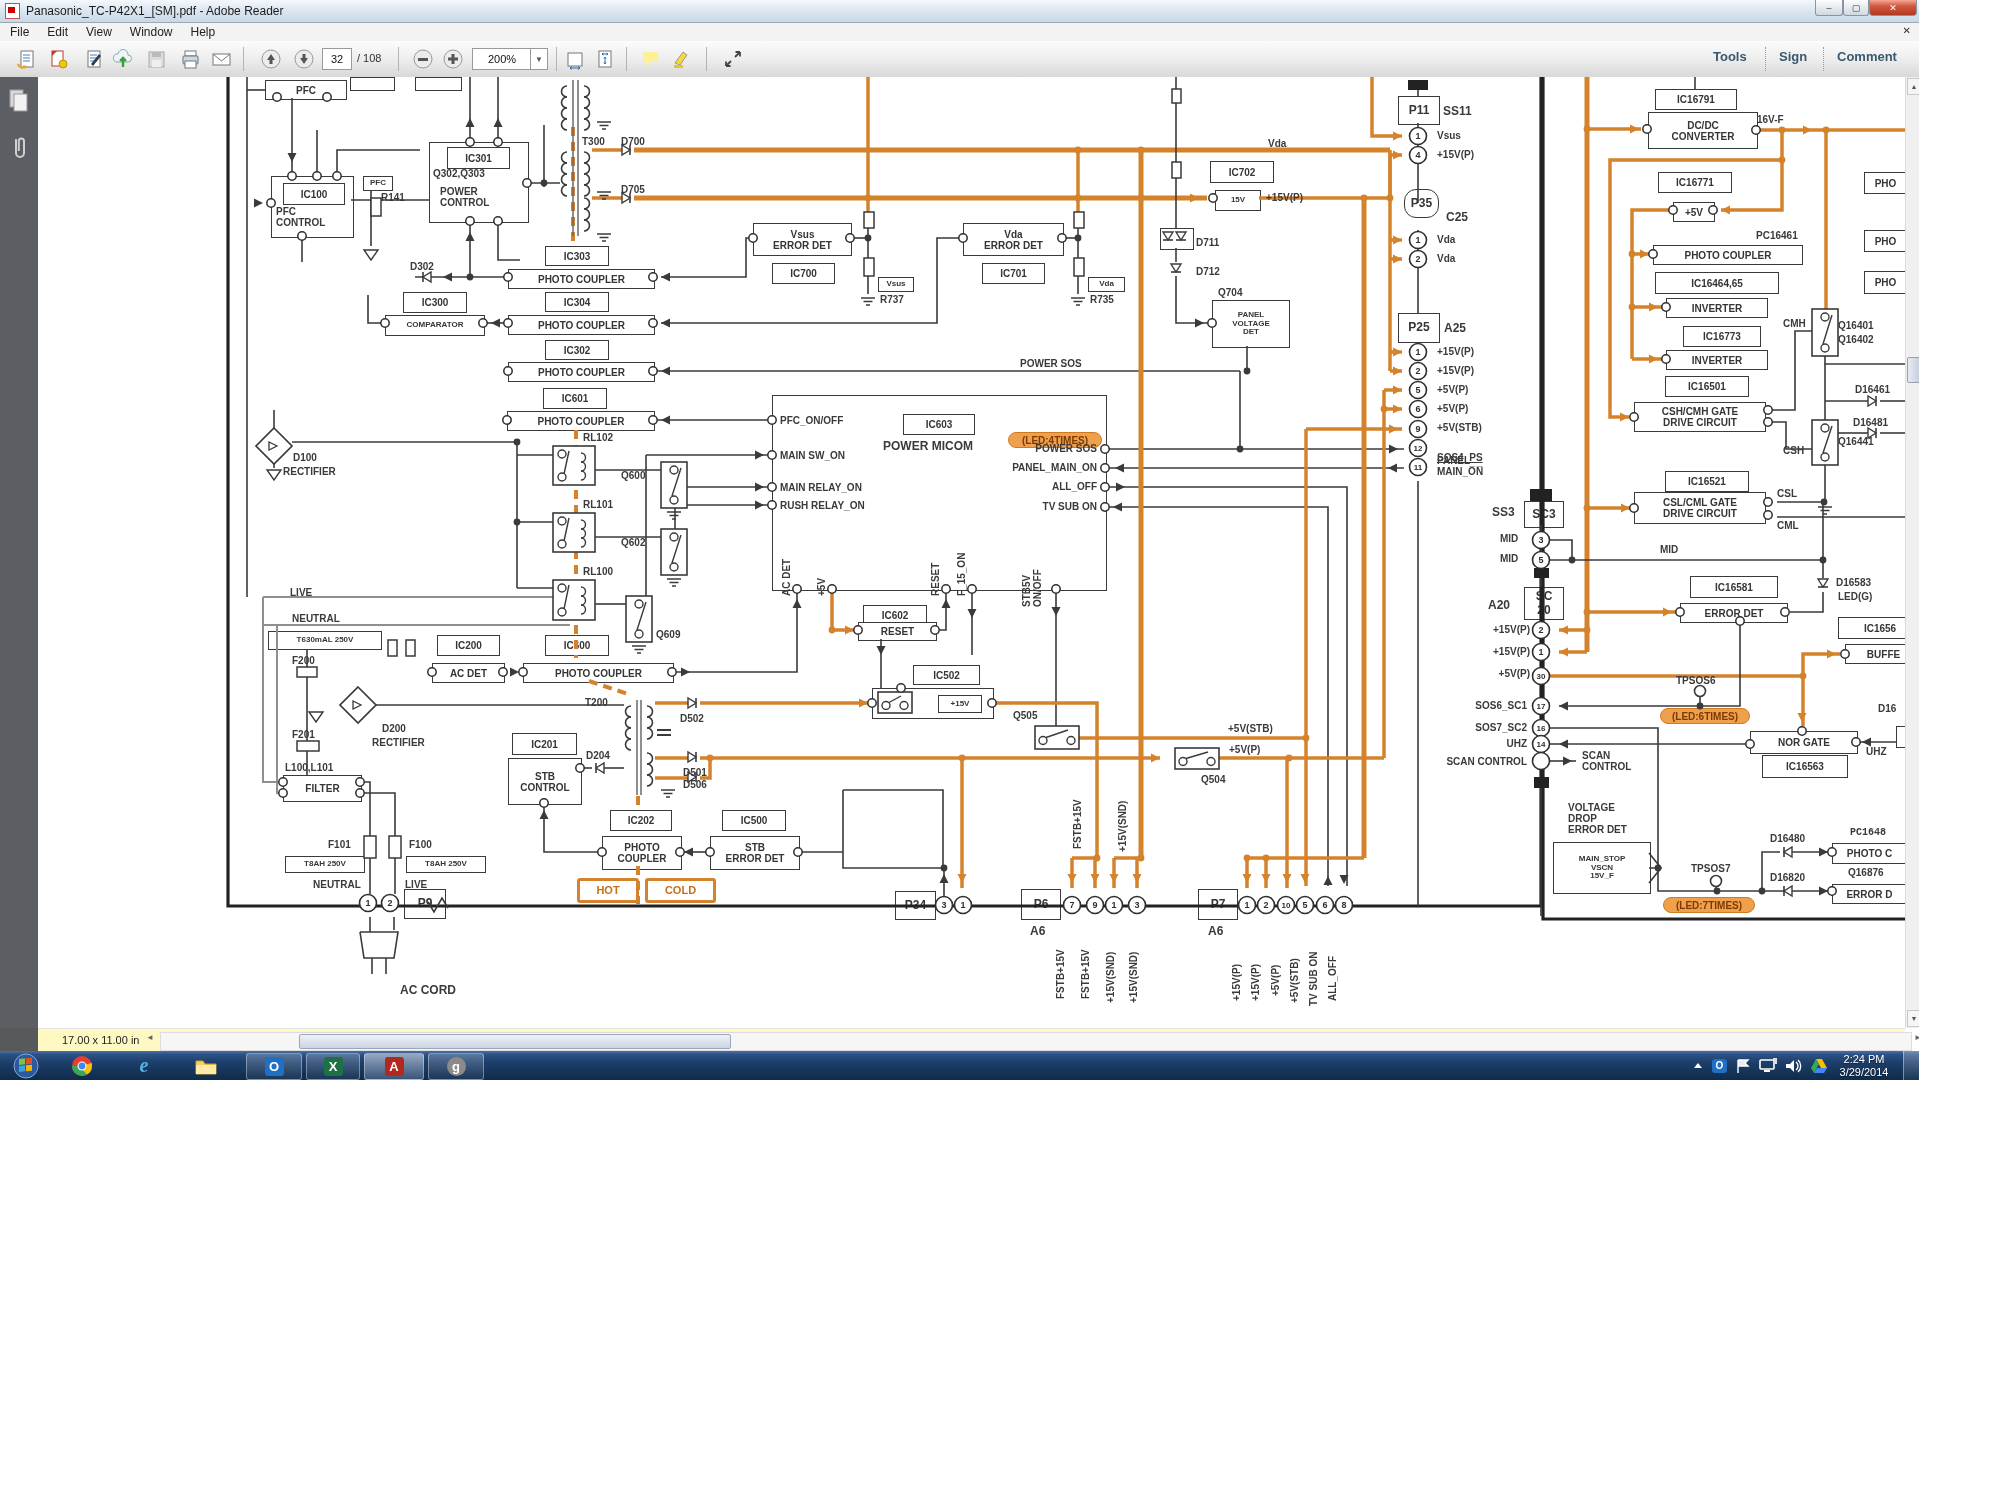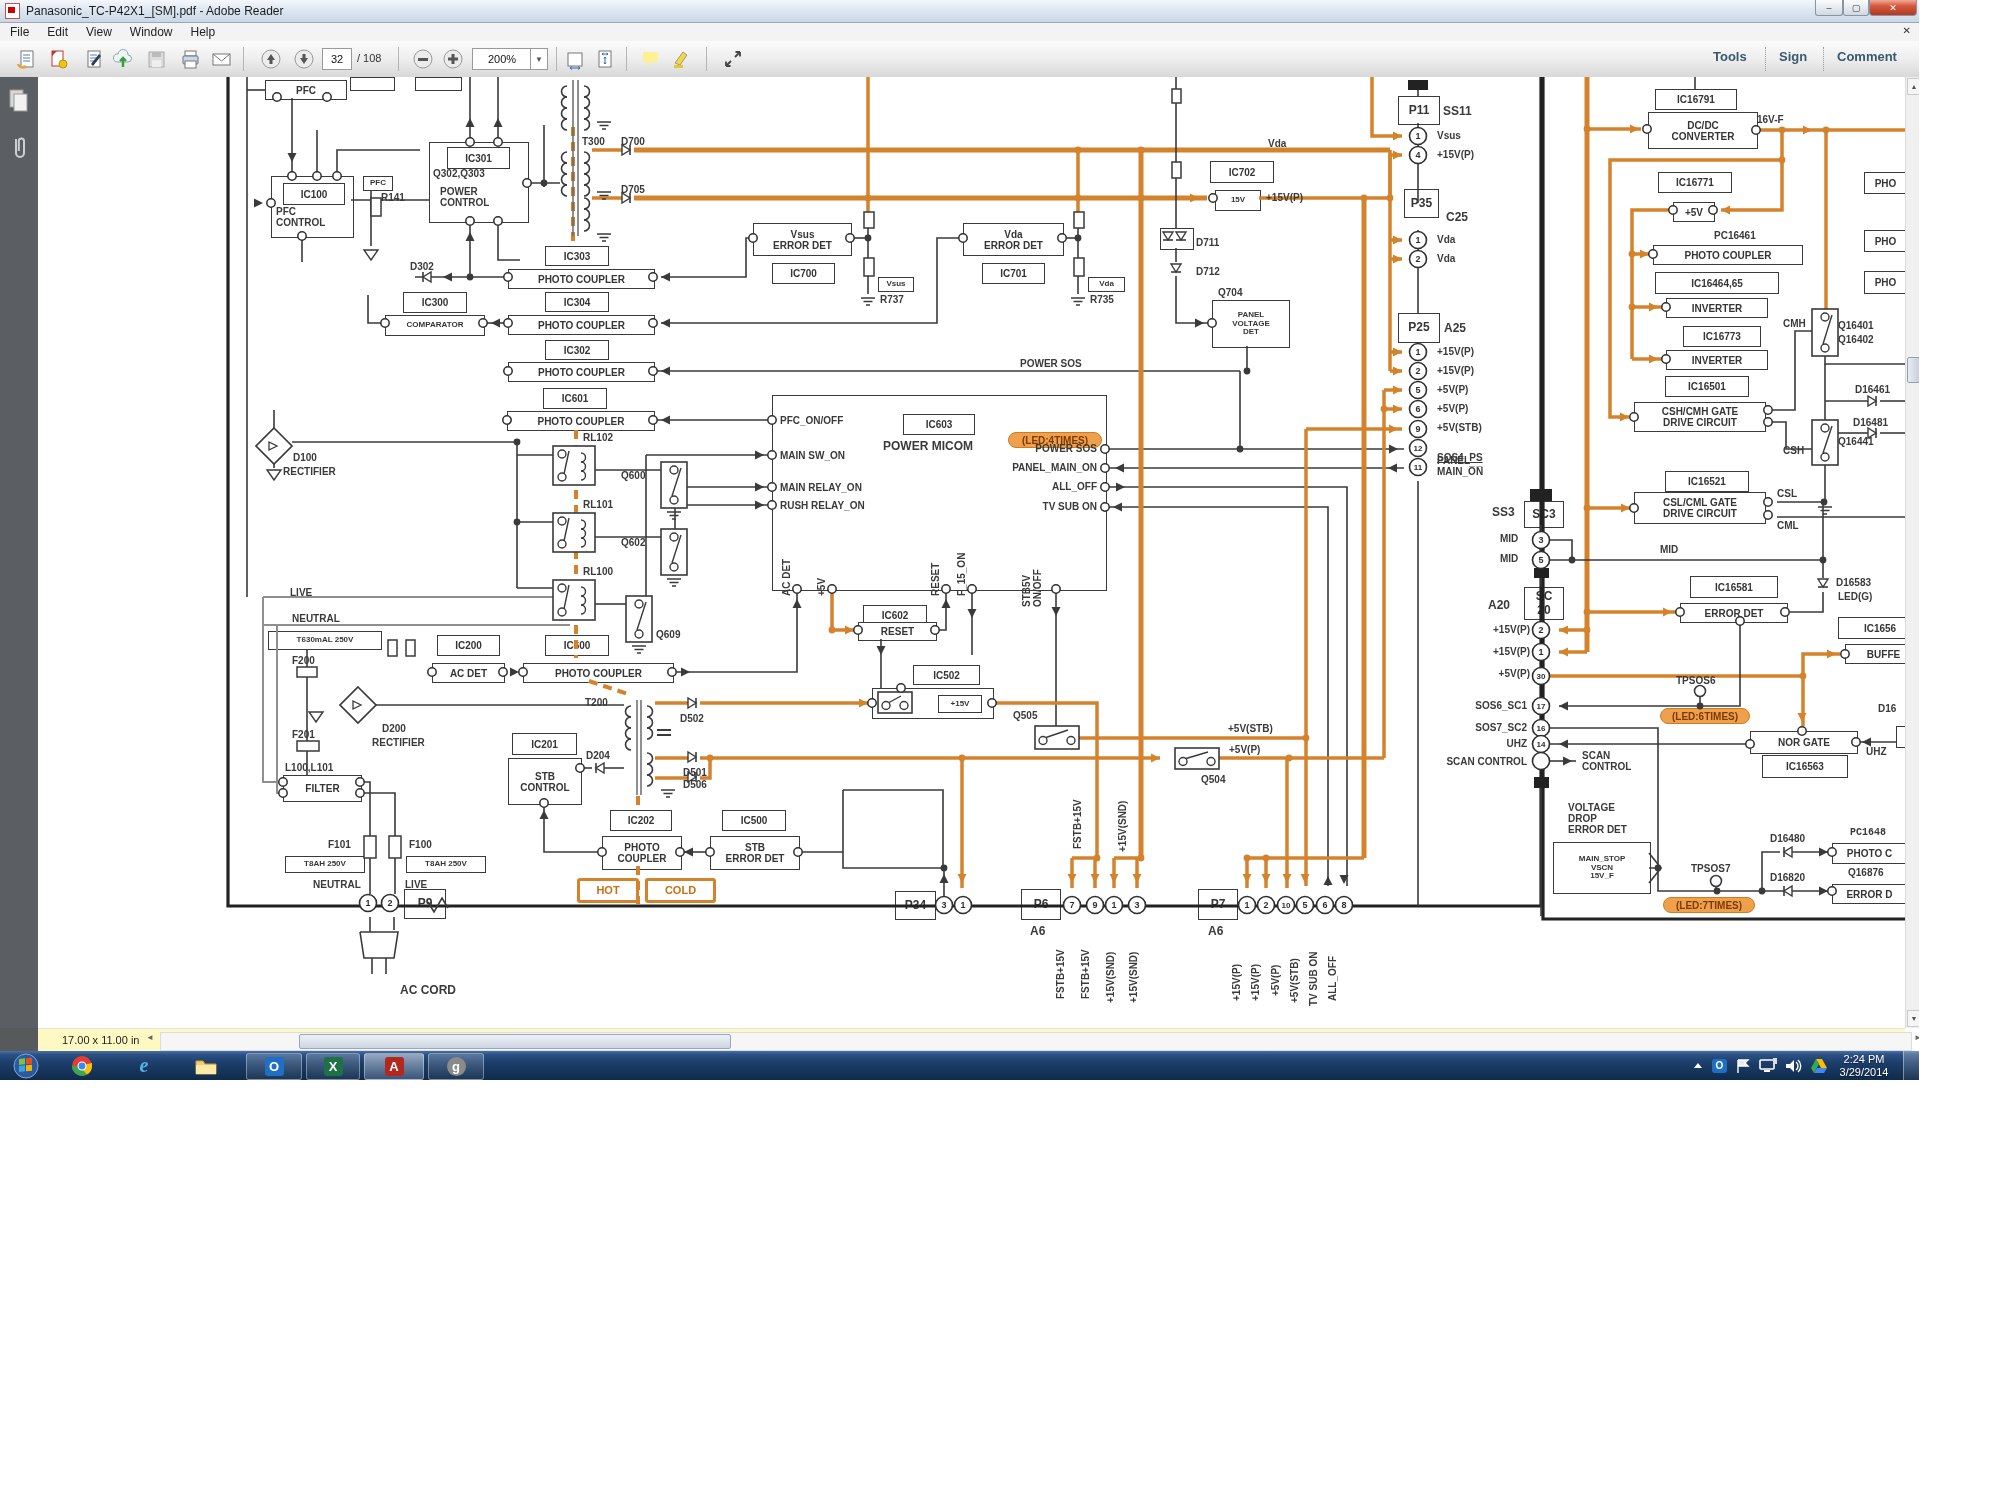--- a/index.html
+++ b/index.html
@@ -282,21 +282,21 @@
           <div class="bx c" style="left: 404px; top: 889px; width: 40px; height: 28px;">P9</div>
           <div class="bx c" style="left: 895px; top: 891px; width: 39px; height: 27px;">P34</div>
           <div class="bx c" style="left: 1021px; top: 889px; width: 38px; height: 29px;">P6</div>
           <div class="bx c" style="left: 1198px; top: 889px; width: 38px; height: 29px;">P7</div>
           <div class="bx " style="left: 863px; top: 605px; width: 62px; height: 19px;">IC602</div>
           <div class="bx " style="left: 858px; top: 622px; width: 77px; height: 17px;">RESET</div>
           <div class="bx " style="left: 913px; top: 665px; width: 65px; height: 18px;">IC502</div>
           <div class="bx " style="left: 872px; top: 688px; width: 120px; height: 29px;"></div>
           <div class="bx s" style="left: 938px; top: 695px; width: 42px; height: 16px;">+15V</div>
           <div class="bx c" style="left: 1398px; top: 96px; width: 40px; height: 27px;">P11</div>
-          <div class="bx c" style="left: 1404px; top: 189px; width: 33px; height: 27px;">P35</div>
+          <div class="bx c" style="left: 1404px; top: 189px; width: 33px; height: 27px; border-radius: 12px;">P35</div>
           <div class="bx c" style="left: 1398px; top: 313px; width: 40px; height: 28px;">P25</div>
           <div class="bx " style="left: 1655px; top: 89px; width: 80px; height: 19px;">IC16791</div>
           <div class="bx " style="left: 1648px; top: 112px; width: 108px; height: 35px;">DC/DC
 CONVERTER</div>
           <div class="bx " style="left: 1658px; top: 172px; width: 72px; height: 19px;">IC16771</div>
           <div class="bx " style="left: 1673px; top: 202px; width: 40px; height: 18px;">+5V</div>
           <div class="bx " style="left: 1653px; top: 245px; width: 148px; height: 18px;">PHOTO COUPLER</div>
           <div class="bx " style="left: 1655px; top: 272px; width: 122px; height: 20px;">IC16464,65</div>
           <div class="bx " style="left: 1666px; top: 298px; width: 100px; height: 18px;">INVERTER</div>
           <div class="bx " style="left: 1683px; top: 326px; width: 76px; height: 19px;">IC16773</div>
@@ -1037,21 +1037,21 @@
           <div class="t big" style="left: 1444px; top: 322px;">A25</div>
           <div class="t" style="left: 1437px; top: 346px;">+15V(P)</div>
           <div class="t" style="left: 1437px; top: 365px;">+15V(P)</div>
           <div class="t" style="left: 1437px; top: 384px;">+5V(P)</div>
           <div class="t" style="left: 1437px; top: 403px;">+5V(P)</div>
           <div class="t" style="left: 1437px; top: 422px;">+5V(STB)</div>
           <div class="t" style="left: 1437px; top: 452px; text-decoration: underline;">SOS4_PS</div>
           <div class="t" style="left: 1437px; top: 455px;">PANEL
 MAIN_O̅N̅</div>
           <div class="t" style="left: 1757px; top: 114px;">16V-F</div>
-          <div class="t" style="left: 1670px; top: 230px; padding-left: 44px;">PC16461</div>
+          <div class="t" style="left: 1712px; top: 230px; padding-left: 44px;">PC16461</div>
           <div class="t" style="left: 1783px; top: 318px;">CMH</div>
           <div class="t" style="left: 1838px; top: 320px;">Q16401</div>
           <div class="t" style="left: 1838px; top: 334px;">Q16402</div>
           <div class="t" style="left: 1855px; top: 384px;">D16461</div>
           <div class="t" style="left: 1853px; top: 417px;">D16481</div>
           <div class="t" style="left: 1838px; top: 436px;">Q16441</div>
           <div class="t" style="left: 1783px; top: 445px;">CSH</div>
           <div class="t" style="left: 1777px; top: 488px;">CSL</div>
           <div class="t" style="left: 1777px; top: 520px;">CML</div>
           <div class="t big" style="left: 1492px; top: 506px;">SS3</div>

